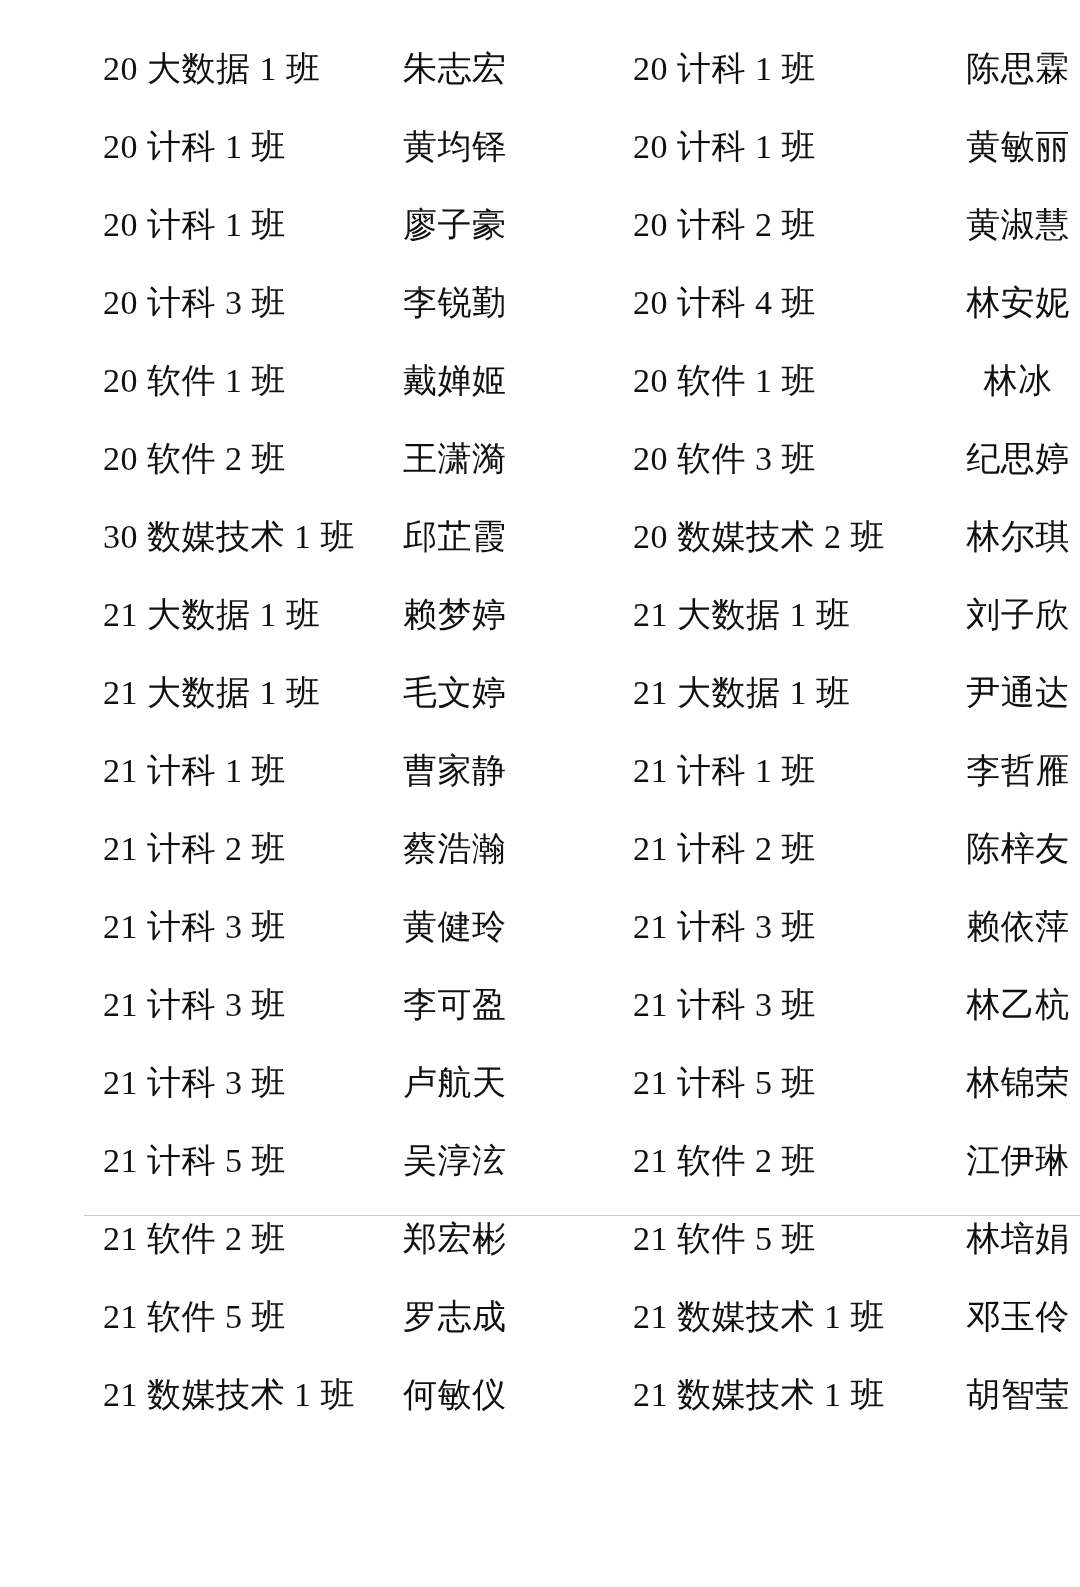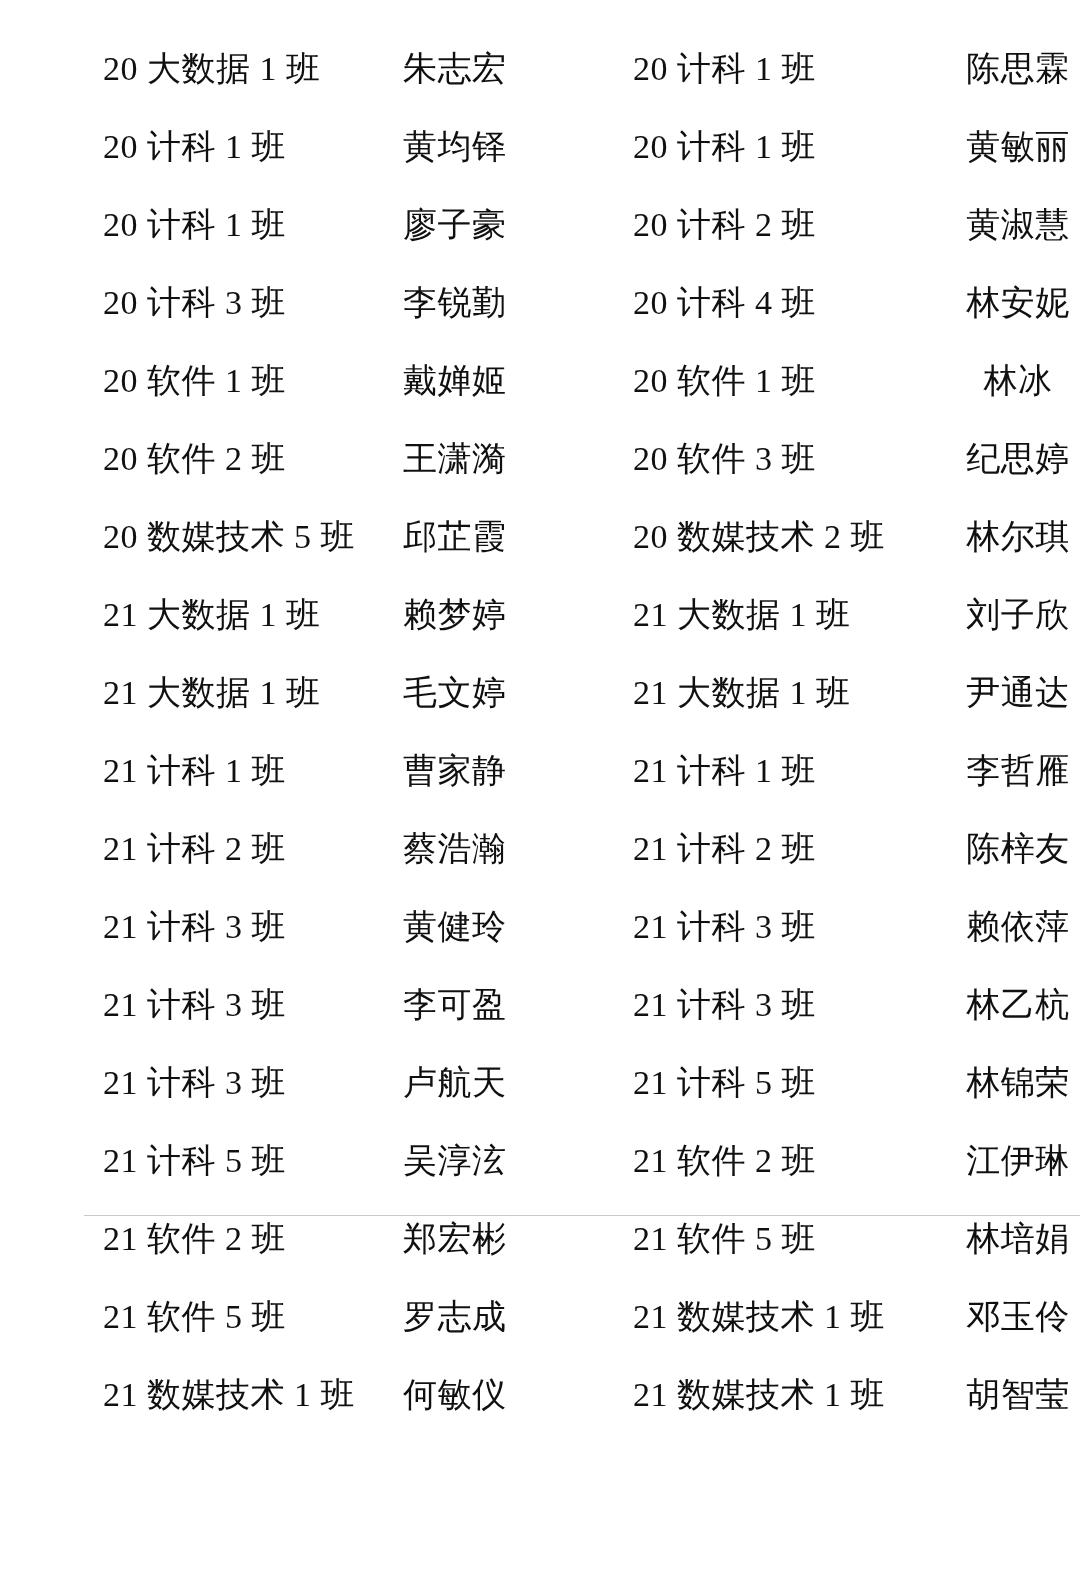--- a/index.html
+++ b/index.html
@@ -86,21 +86,21 @@
           <td class="col-class-b"><span class="cell-text">20 软件 1 班</span></td>
           <td class="col-name-b"><span class="cell-text">林冰</span></td>
         </tr>
         <tr>
           <td class="col-class-a"><span class="cell-text">20 软件 2 班</span></td>
           <td class="col-name-a"><span class="cell-text">王潇漪</span></td>
           <td class="col-class-b"><span class="cell-text">20 软件 3 班</span></td>
           <td class="col-name-b"><span class="cell-text">纪思婷</span></td>
         </tr>
         <tr>
-          <td class="col-class-a"><span class="cell-text">20 数媒技术 5 班</span></td>
+          <td class="col-class-a"><span class="cell-text">30 数媒技术 1 班</span></td>
           <td class="col-name-a"><span class="cell-text">邱芷霞</span></td>
           <td class="col-class-b"><span class="cell-text">20 数媒技术 2 班</span></td>
           <td class="col-name-b"><span class="cell-text">林尔琪</span></td>
         </tr>
         <tr>
           <td class="col-class-a"><span class="cell-text">21 大数据 1 班</span></td>
           <td class="col-name-a"><span class="cell-text">赖梦婷</span></td>
           <td class="col-class-b"><span class="cell-text">21 大数据 1 班</span></td>
           <td class="col-name-b"><span class="cell-text">刘子欣</span></td>
         </tr>

